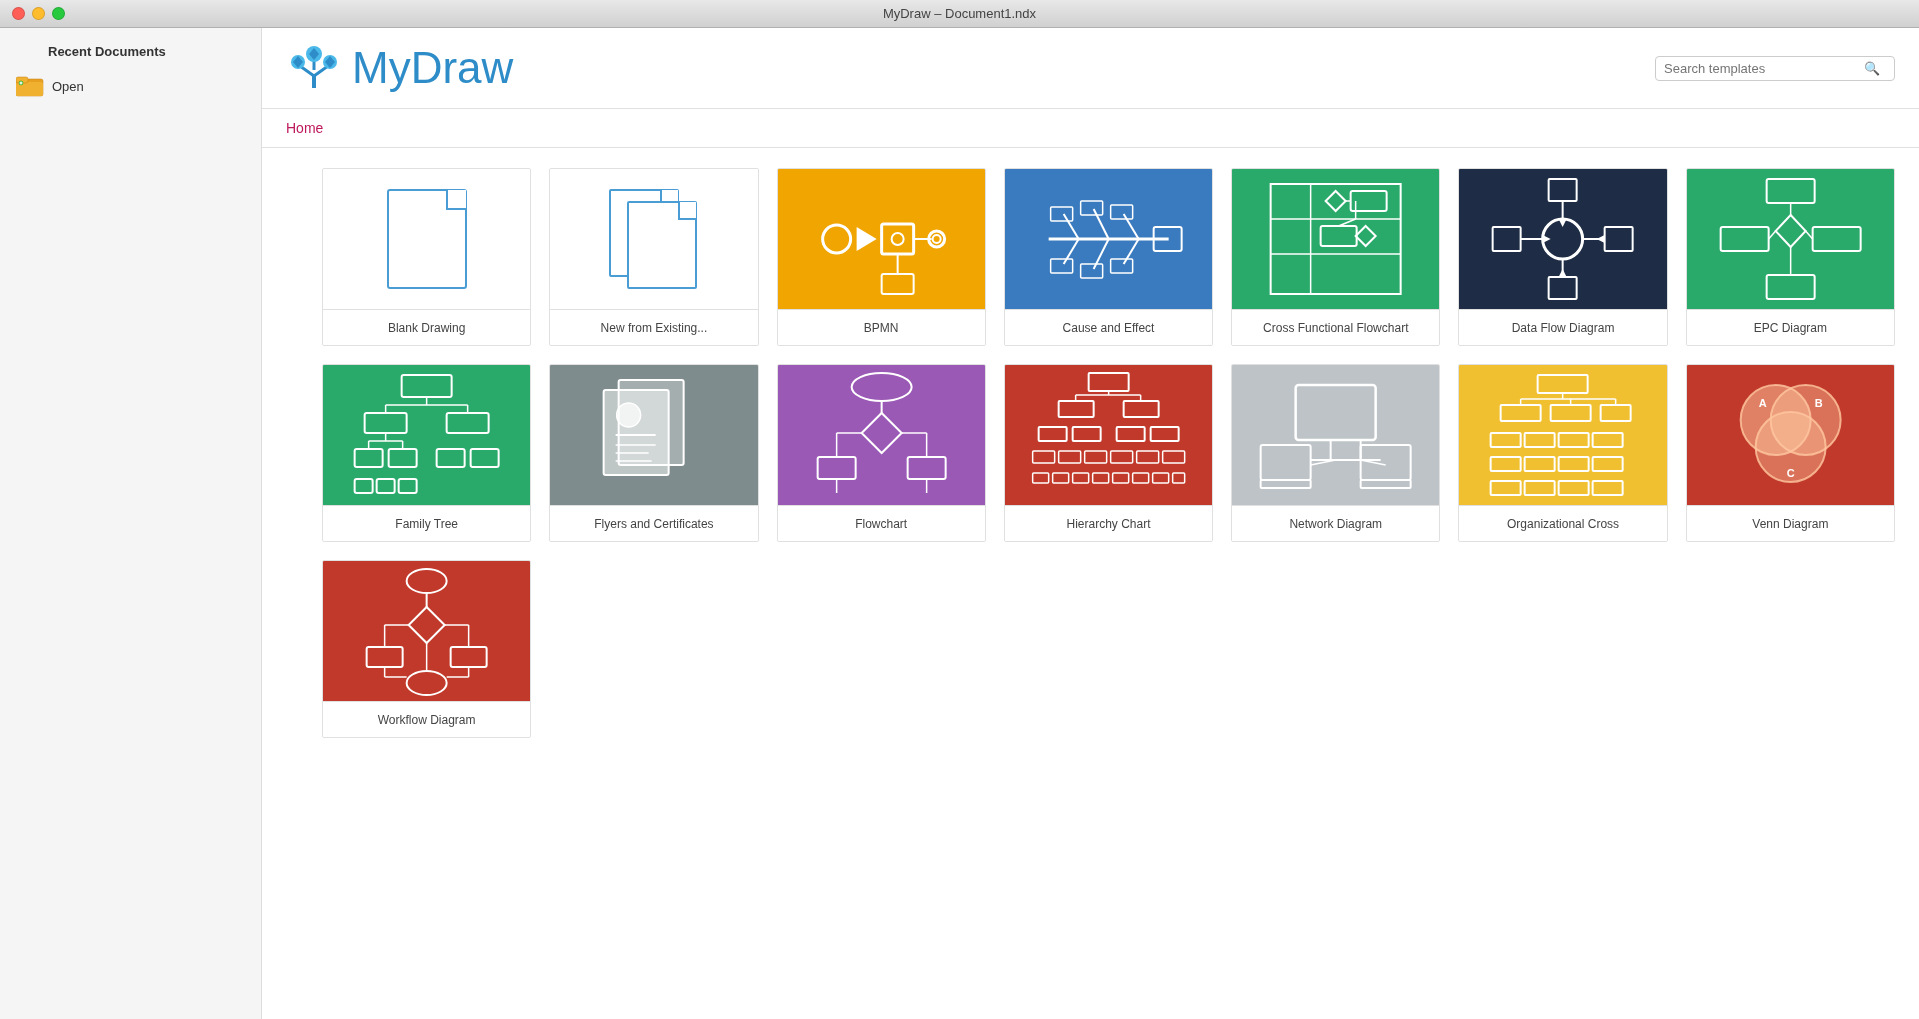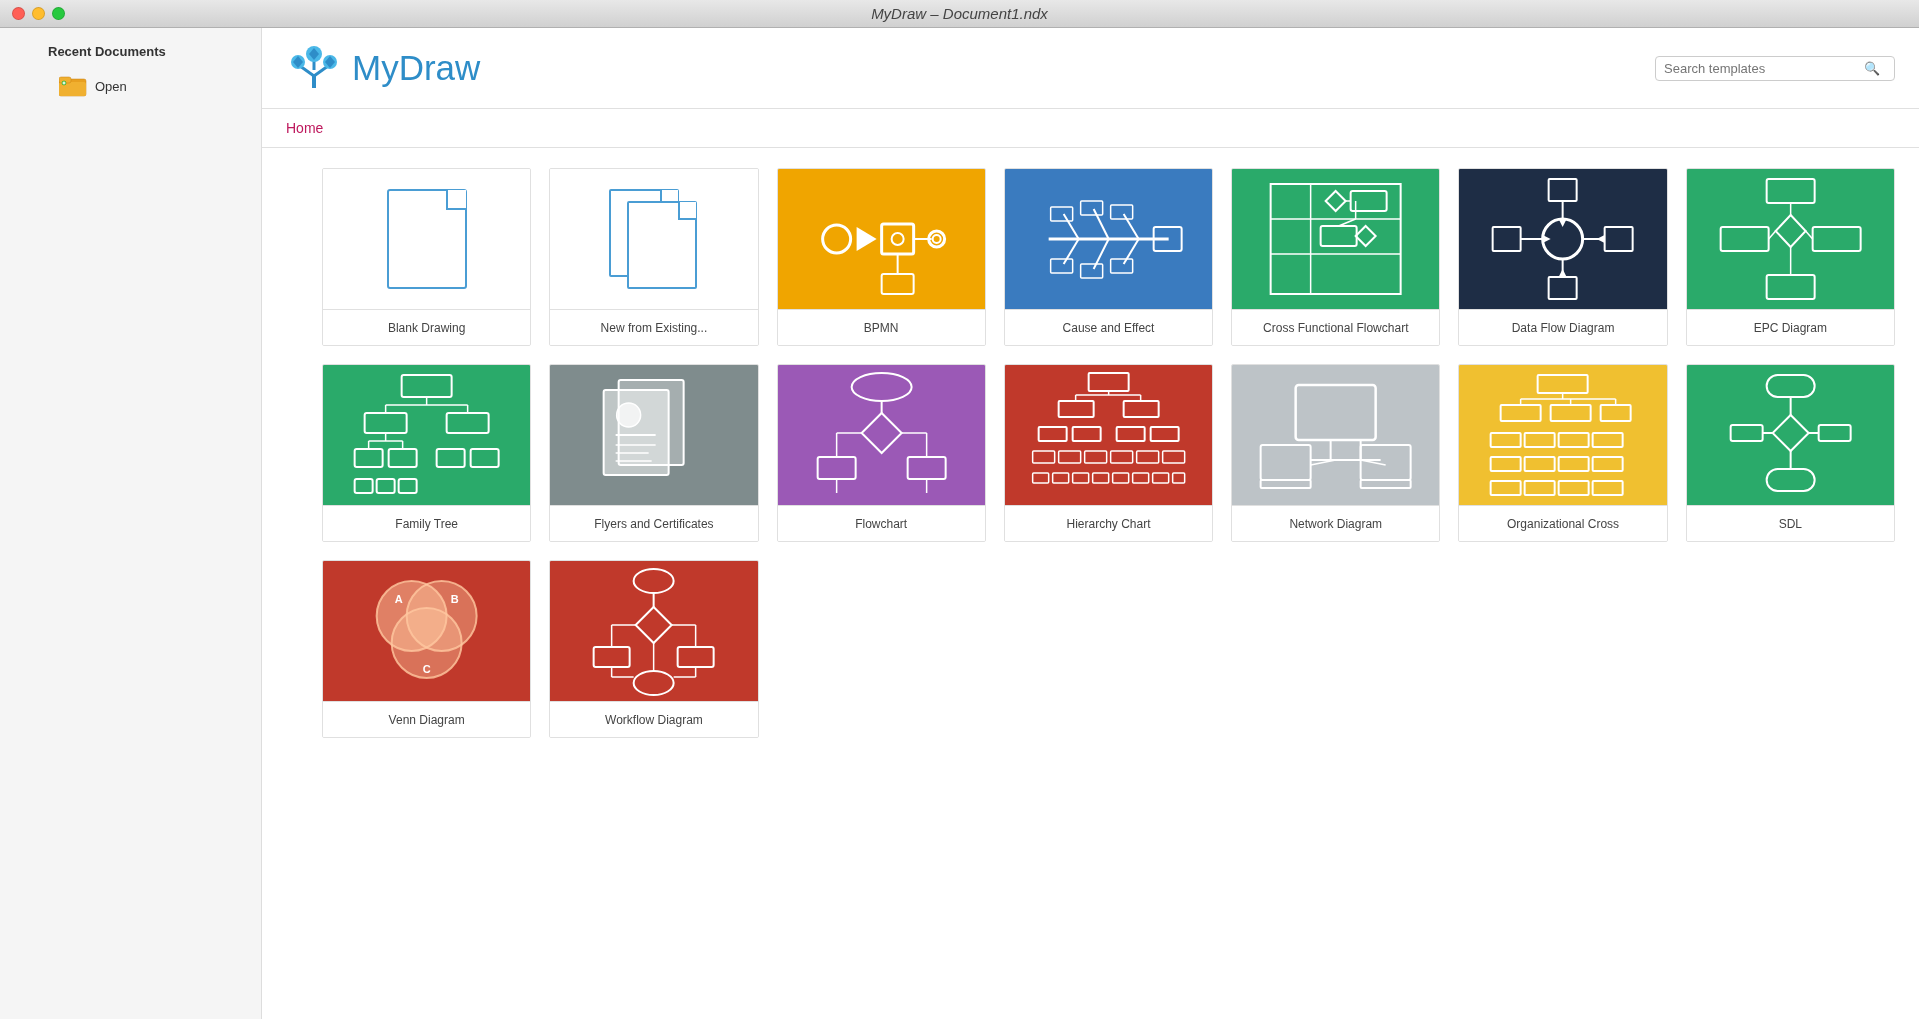--- a/index.html
+++ b/index.html
@@ -23,21 +23,21 @@
       gap: 7px;
     }
     .tb-btn {
       width: 13px; height: 13px;
       border-radius: 50%;
       border: 1px solid rgba(0,0,0,0.15);
     }
     .tb-close { background: #ff5f56; }
     .tb-min { background: #ffbd2e; }
     .tb-max { background: #27c93f; }
-    .titlebar-title { font-size: 15px; color: #444; font-style: italic; }
+    .titlebar-title { font-size: 13px; color: #444; }
 
     
     .app-body { display: flex; flex: 1; overflow: hidden; }
 
     
     .sidebar {
       width: 262px;
       background: #f5f5f5;
       border-right: 1px solid #ddd;
       padding: 16px 0;
@@ -49,21 +49,20 @@
       color: #333;
       padding: 0 16px 10px;
       margin-left: 32px;
     }
     .sidebar-item {
       display: flex;
       align-items: center;
       padding: 6px 16px;
       cursor: pointer;
       gap: 8px;
-      margin-left: 43px;
     }
     .folder-icon {
       width: 28px; height: 22px;
       position: relative;
     }
     .folder-icon svg { width: 28px; height: 22px; }
     .sidebar-item-label { font-size: 13px; color: #333; }
 
     
     .content {
@@ -78,21 +77,21 @@
     .header {
       display: flex;
       align-items: center;
       justify-content: space-between;
       padding: 10px 24px;
       border-bottom: 1px solid #e0e0e0;
       flex-shrink: 0;
     }
     .logo { display: flex; align-items: center; gap: 10px; }
     .logo-icon svg { width: 56px; height: 56px; }
-    .logo-text { font-size: 35px; font-weight: 300; color: #555; }
+    .logo-text { font-size: 44px; font-weight: 300; color: #555; }
     .logo-text span { color: #2e8dc8; font-weight: 400; }
     .search-box {
       display: flex;
       align-items: center;
       border: 1px solid #ccc;
       border-radius: 4px;
       padding: 4px 8px;
       width: 240px;
       background: white;
     }
@@ -569,42 +568,20 @@
               <line x1="80" y1="28" x2="80" y2="34" stroke="white" stroke-width="1.5"></line>
               <line x1="38" y1="34" x2="133" y2="34" stroke="white" stroke-width="1.5"></line>
               <line x1="38" y1="34" x2="38" y2="40" stroke="white" stroke-width="1.5"></line>
               <line x1="88" y1="34" x2="88" y2="40" stroke="white" stroke-width="1.5"></line>
               <line x1="133" y1="34" x2="133" y2="40" stroke="white" stroke-width="1.5"></line>
             </svg>
           </div>
           <div class="template-label">Organizational Cross</div>
         </div>
 
-        <div class="template-card">
-          <div class="template-thumb" style="background:#2aaa6a;">
-            <svg viewBox="0 0 160 140" class="thumb-svg">
-
-              <rect x="56" y="10" width="48" height="22" rx="11" fill="none" stroke="white" stroke-width="2"></rect>
-
-              <polygon points="80,50 98,68 80,86 62,68" fill="none" stroke="white" stroke-width="2"></polygon>
-
-              <rect x="20" y="60" width="32" height="16" rx="2" fill="none" stroke="white" stroke-width="2"></rect>
-
-              <rect x="108" y="60" width="32" height="16" rx="2" fill="none" stroke="white" stroke-width="2"></rect>
-
-              <rect x="56" y="104" width="48" height="22" rx="11" fill="none" stroke="white" stroke-width="2"></rect>
-
-              <line x1="80" y1="32" x2="80" y2="50" stroke="white" stroke-width="2"></line>
-              <line x1="62" y1="68" x2="52" y2="68" stroke="white" stroke-width="2"></line>
-              <line x1="98" y1="68" x2="108" y2="68" stroke="white" stroke-width="2"></line>
-              <line x1="80" y1="86" x2="80" y2="104" stroke="white" stroke-width="2"></line>
-            </svg>
-          </div>
-          <div class="template-label">SDL</div>
-        </div>
 
         <div class="template-card">
           <div class="template-thumb" style="background:#c0392b;">
             <svg viewBox="0 0 160 140" class="thumb-svg">
 
               <circle cx="65" cy="55" r="35" fill="rgba(255,200,160,0.5)" stroke="rgba(255,200,160,0.8)" stroke-width="2"></circle>
               <circle cx="95" cy="55" r="35" fill="rgba(255,200,160,0.4)" stroke="rgba(255,200,160,0.8)" stroke-width="2"></circle>
               <circle cx="80" cy="82" r="35" fill="rgba(255,200,160,0.4)" stroke="rgba(255,200,160,0.8)" stroke-width="2"></circle>
 
               <text x="52" y="42" fill="white" font-size="11" font-weight="bold" text-anchor="middle">A</text>

